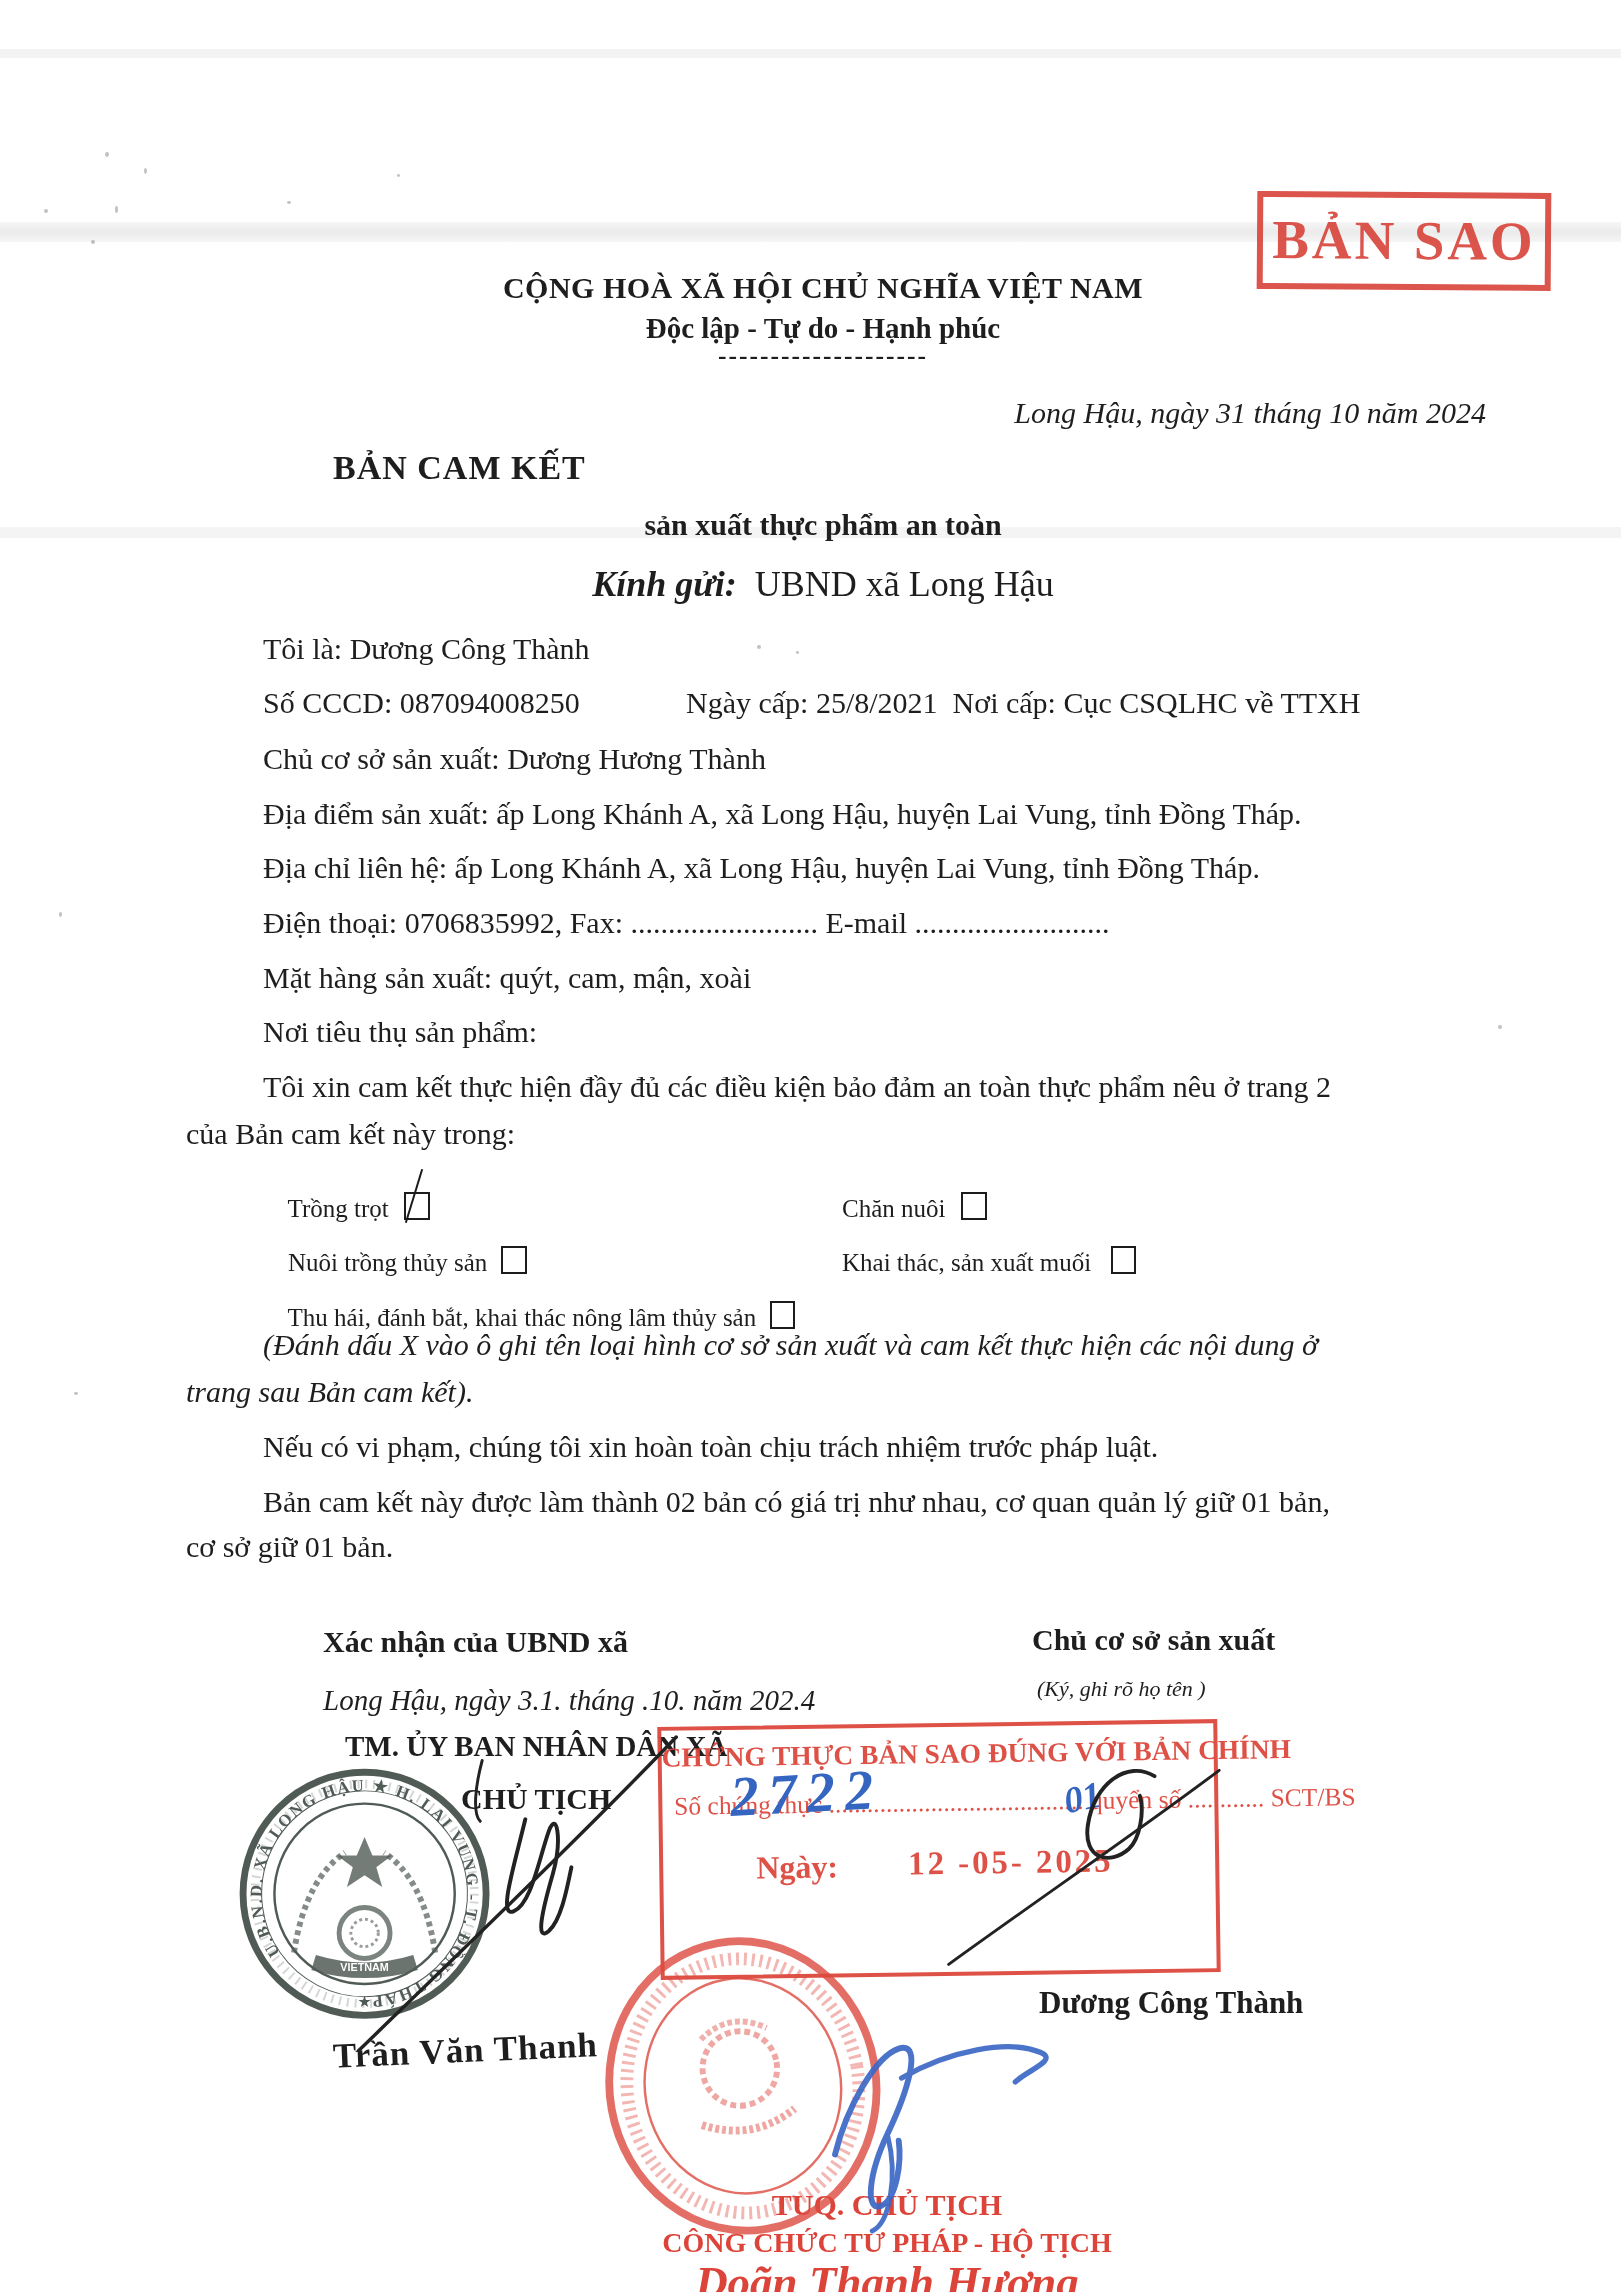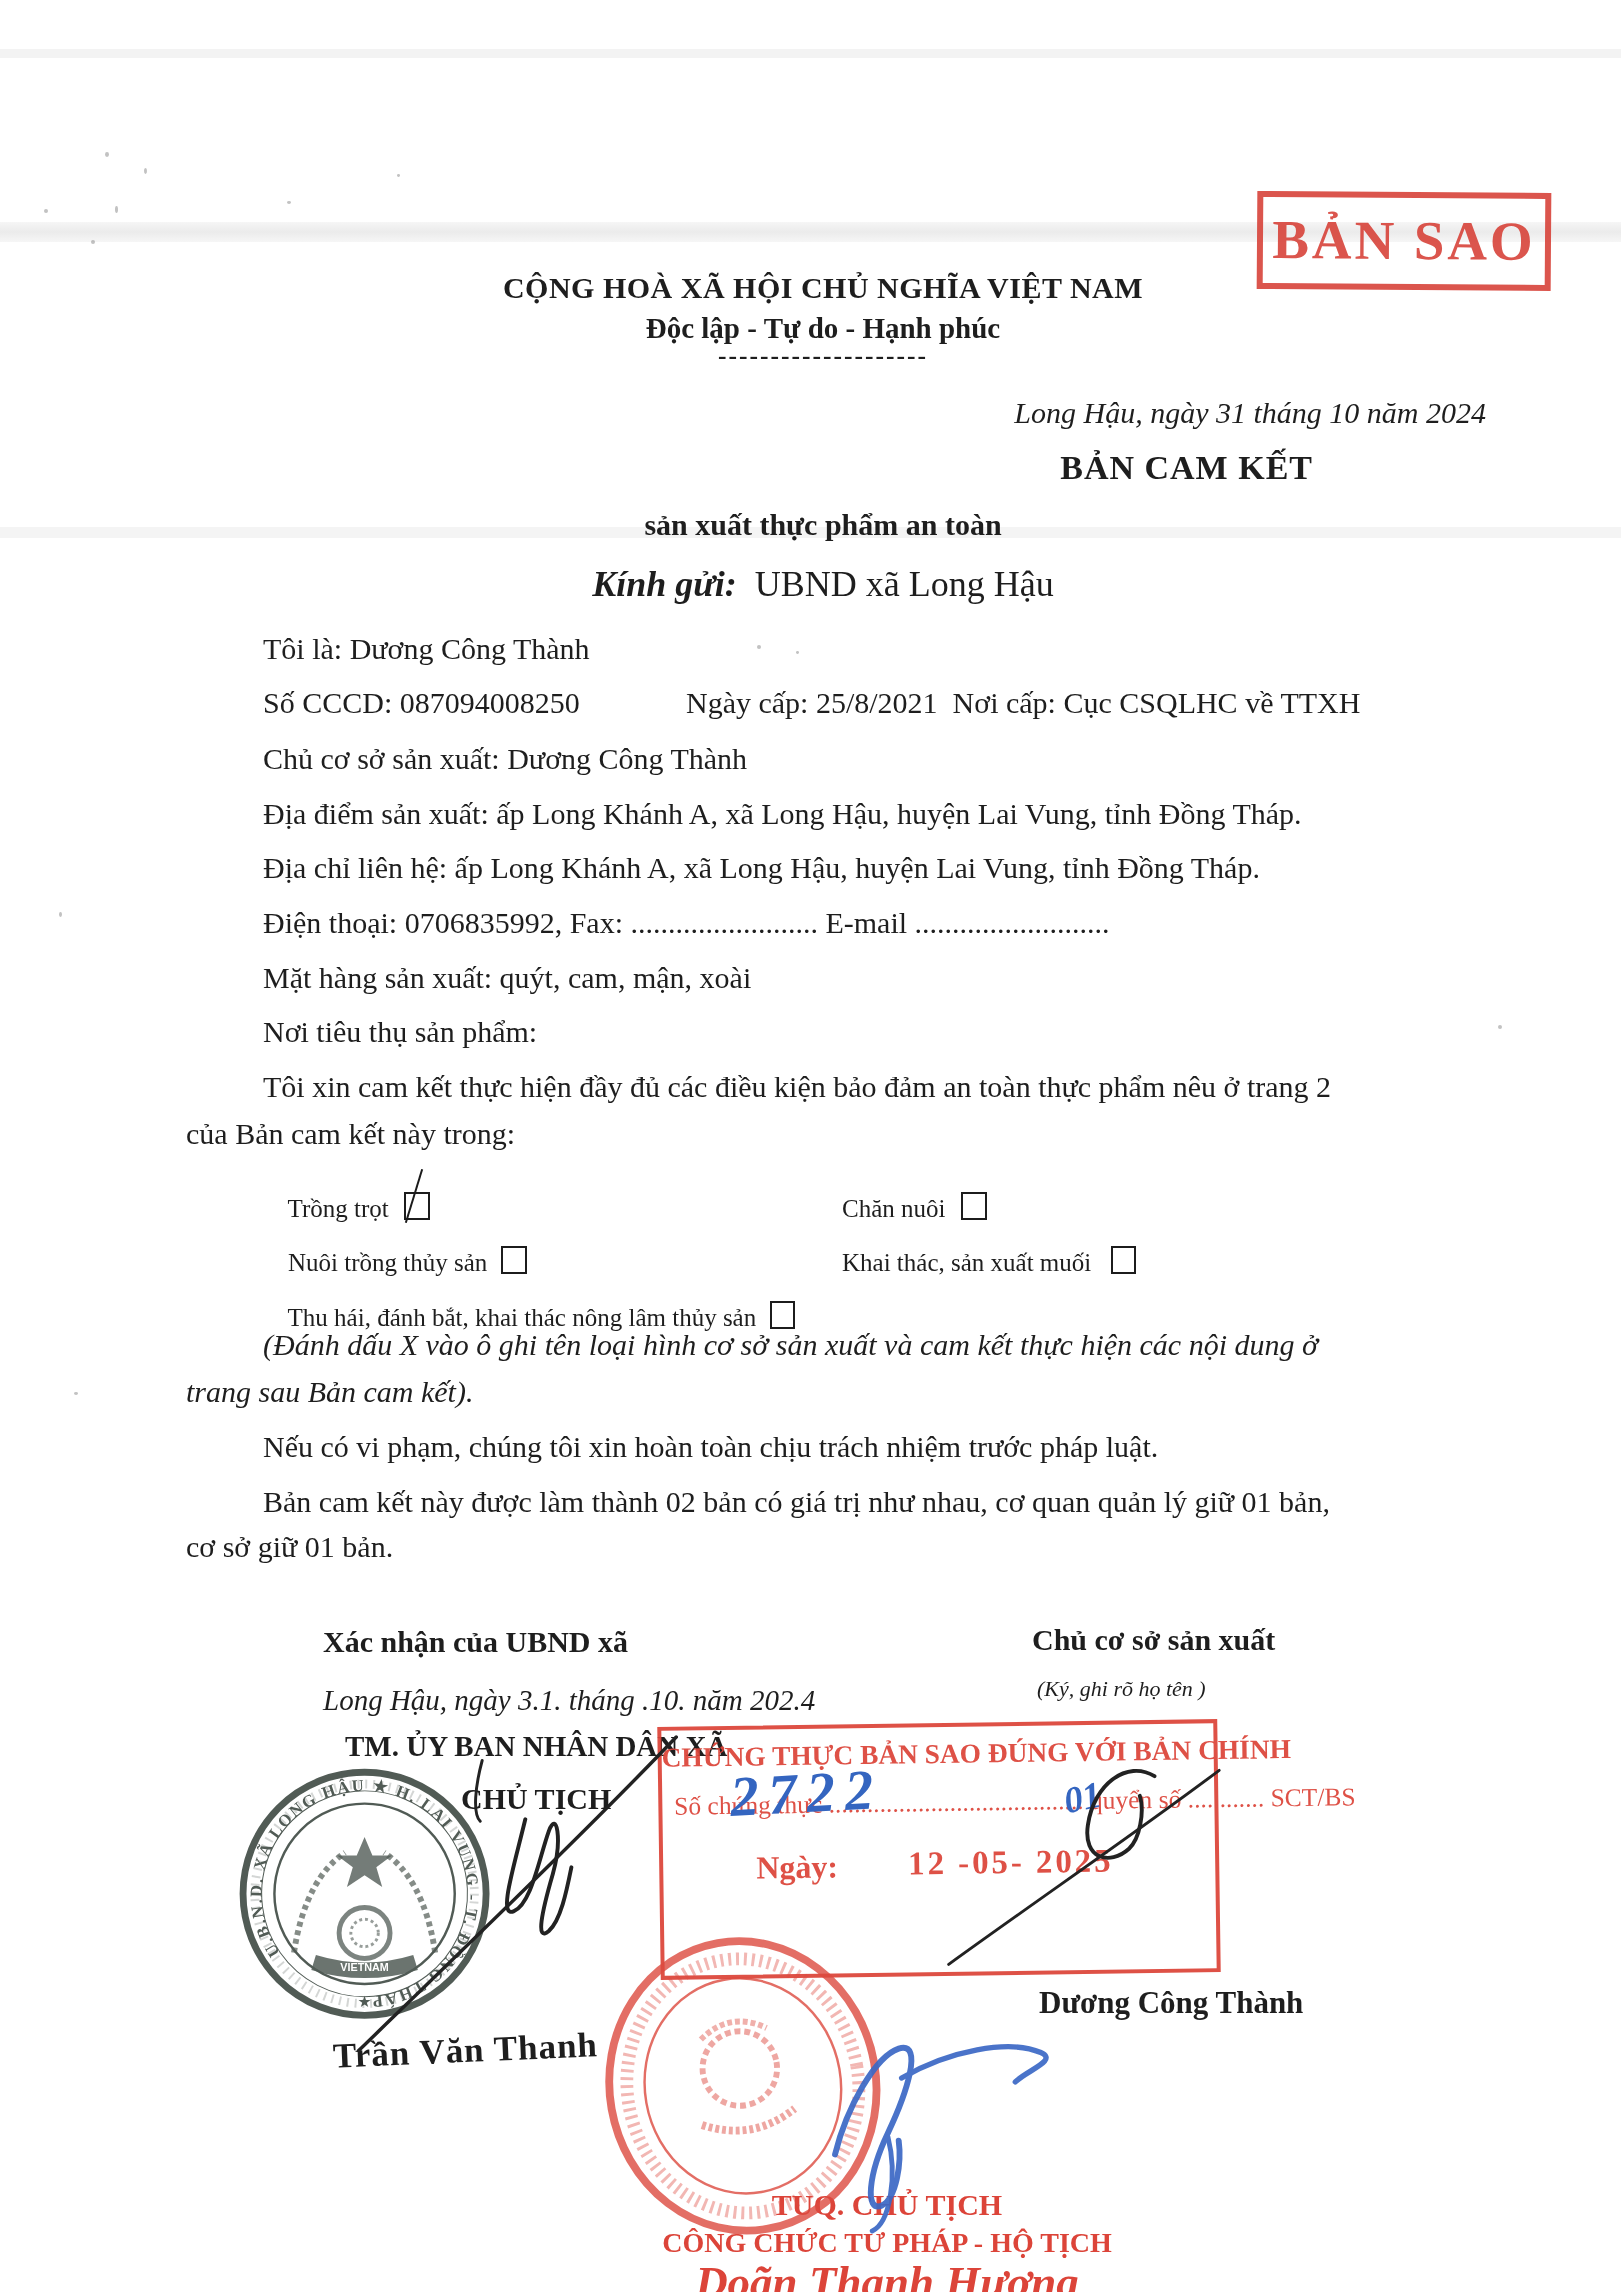--- a/index.html
+++ b/index.html
@@ -10,21 +10,21 @@
   .speck{position:absolute;background:#777;border-radius:50%;opacity:.45;}
   
   .nat-title{left:333px;top:271px;width:980px;text-align:center;font-size:30px;font-weight:bold;letter-spacing:0.5px;}
   .motto{left:333px;top:312px;width:980px;text-align:center;font-size:29px;font-weight:bold;}
   .divider{left:333px;top:341px;width:980px;text-align:center;font-size:25.5px;font-weight:bold;letter-spacing:2px;}
   .dateline{left:784px;top:396px;width:702px;text-align:right;font-style:italic;font-size:30px;}
   .ban-sao{left:1257px;top:192px;width:282px;height:86px;border:6.9px solid #d8473e;color:#d8473e;
            text-align:center;line-height:86px;font-size:55px;font-weight:bold;letter-spacing:2.9px;
            transform:rotate(.4deg);opacity:.92;}
   
-  .t-main{left:333px;top:449px;width:980px;text-align:right;font-size:34px;font-weight:bold;letter-spacing:1px;}
+  .t-main{left:333px;top:449px;width:980px;text-align:left;font-size:34px;font-weight:bold;letter-spacing:1px;}
   .t-sub{left:333px;top:508px;width:980px;text-align:center;font-size:30px;font-weight:bold;}
   .t-sal{left:333px;top:563px;width:980px;text-align:center;font-size:36px;}
   .t-sal .lbl{font-weight:bold;font-style:italic;}
   
   .line{font-size:30px;}
   .it{font-style:italic;}
   .ckrow{position:absolute;font-size:25px;white-space:pre;}
   .ckbox{display:inline-block;position:relative;width:21.6px;height:23.5px;border:2px solid #1c1c1c;
          vertical-align:-2.9px;margin-left:15.7px;}
   .ckbox .slash{position:absolute;left:6.9px;top:-26.5px;width:2px;height:56px;background:#1b1b1b;
@@ -70,21 +70,21 @@
   <div class="abs divider">--------------------</div>
   <div class="abs dateline">Long Hậu, ngày 31 tháng 10 năm 2024</div>
 
   <div class="abs t-main">BẢN CAM KẾT</div>
   <div class="abs t-sub">sản xuất thực phẩm an toàn</div>
   <div class="abs t-sal"><span class="lbl">Kính gửi:</span><span>  UBND xã Long Hậu</span></div>
 
   <div class="abs line" style="left:263px;top:632px;">Tôi là: Dương Công Thành</div>
   <div class="abs line" style="left:263px;top:686px;">Số CCCD: 087094008250</div>
   <div class="abs line" style="left:686px;top:686px;">Ngày cấp: 25/8/2021  Nơi cấp: Cục CSQLHC về TTXH</div>
-  <div class="abs line" style="left:263px;top:742px;">Chủ cơ sở sản xuất: Dương Công Thành</div>
+  <div class="abs line" style="left:263px;top:742px;">Chủ cơ sở sản xuất: Dương Hương Thành</div>
   <div class="abs line" style="left:263px;top:797px;">Địa điểm sản xuất: ấp Long Khánh A, xã Long Hậu, huyện Lai Vung, tỉnh Đồng Tháp.</div>
   <div class="abs line" style="left:263px;top:851px;">Địa chỉ liên hệ: ấp Long Khánh A, xã Long Hậu, huyện Lai Vung, tỉnh Đồng Tháp.</div>
   <div class="abs line" style="left:263px;top:906px;">Điện thoại: 0706835992, Fax: ......................... E-mail ..........................</div>
   <div class="abs line" style="left:263px;top:961px;">Mặt hàng sản xuất: quýt, cam, mận, xoài</div>
   <div class="abs line" style="left:263px;top:1015px;">Nơi tiêu thụ sản phẩm:</div>
 
   <div class="abs line" style="left:263px;top:1070px;">Tôi xin cam kết thực hiện đầy đủ các điều kiện bảo đảm an toàn thực phẩm nêu ở trang 2</div>
   <div class="abs line" style="left:186px;top:1117px;">của Bản cam kết này trong:</div>
 
   <div class="ckrow" style="left:263px;top:1164px;">

